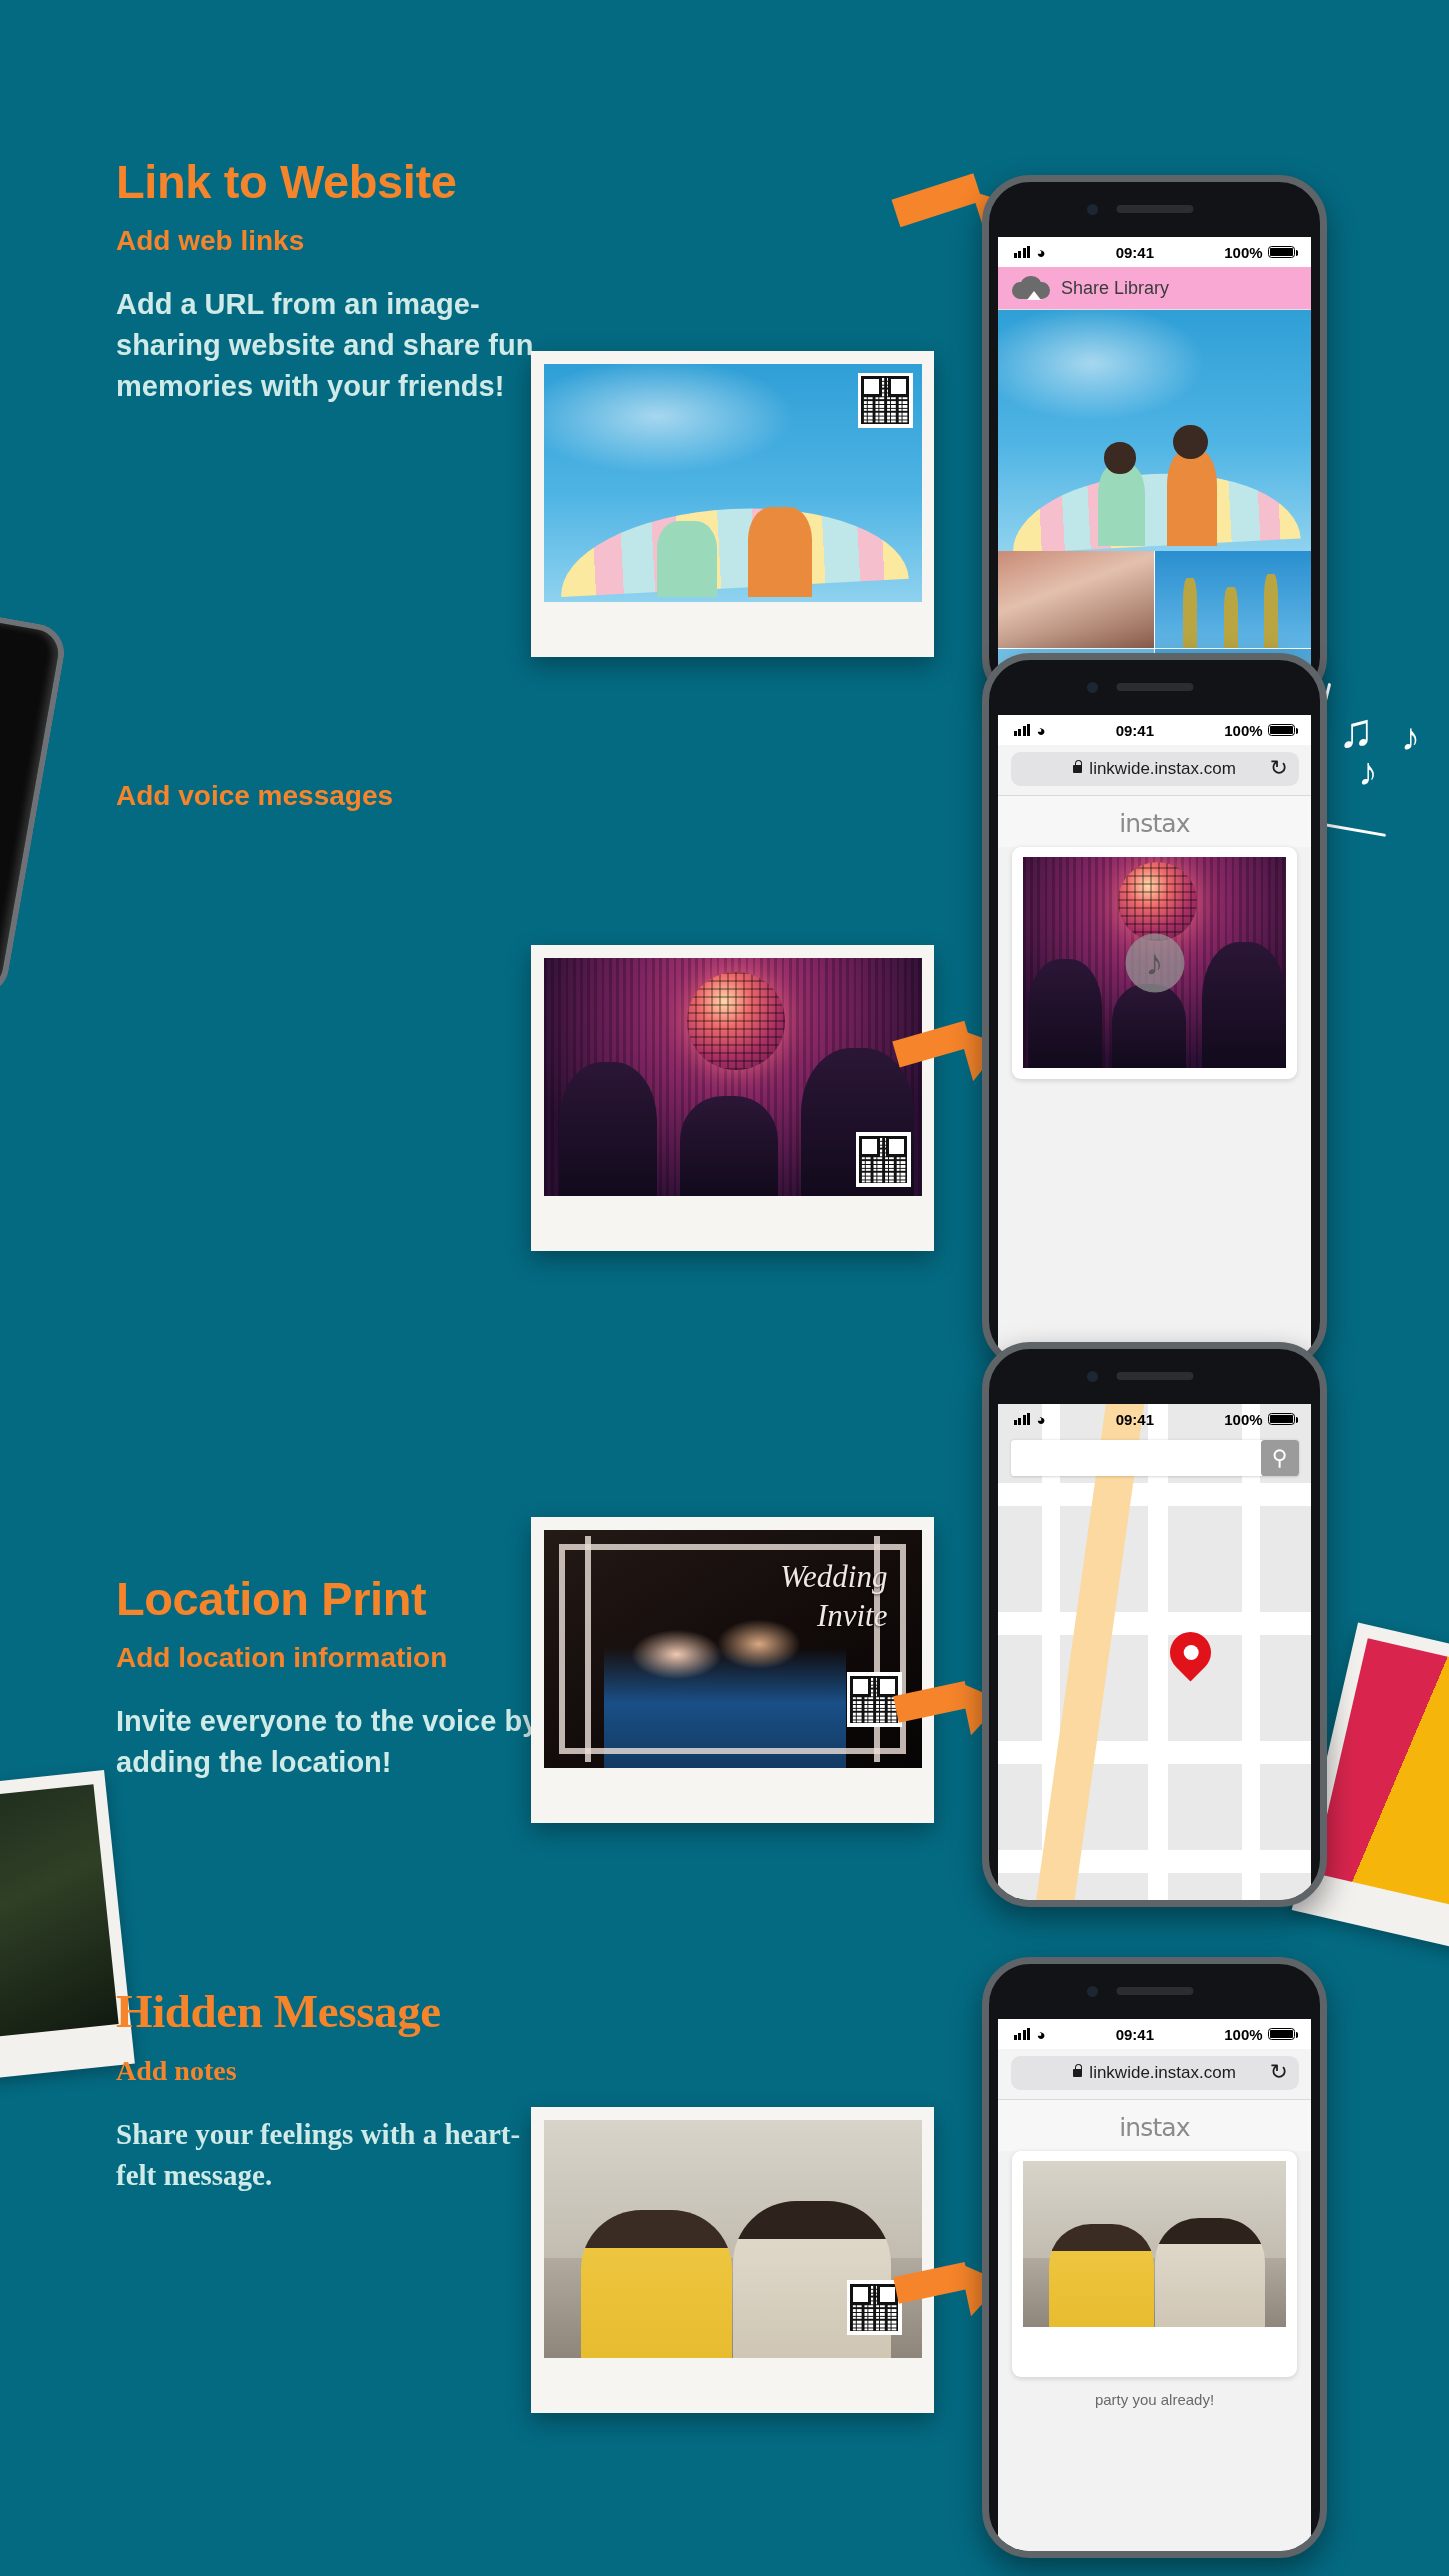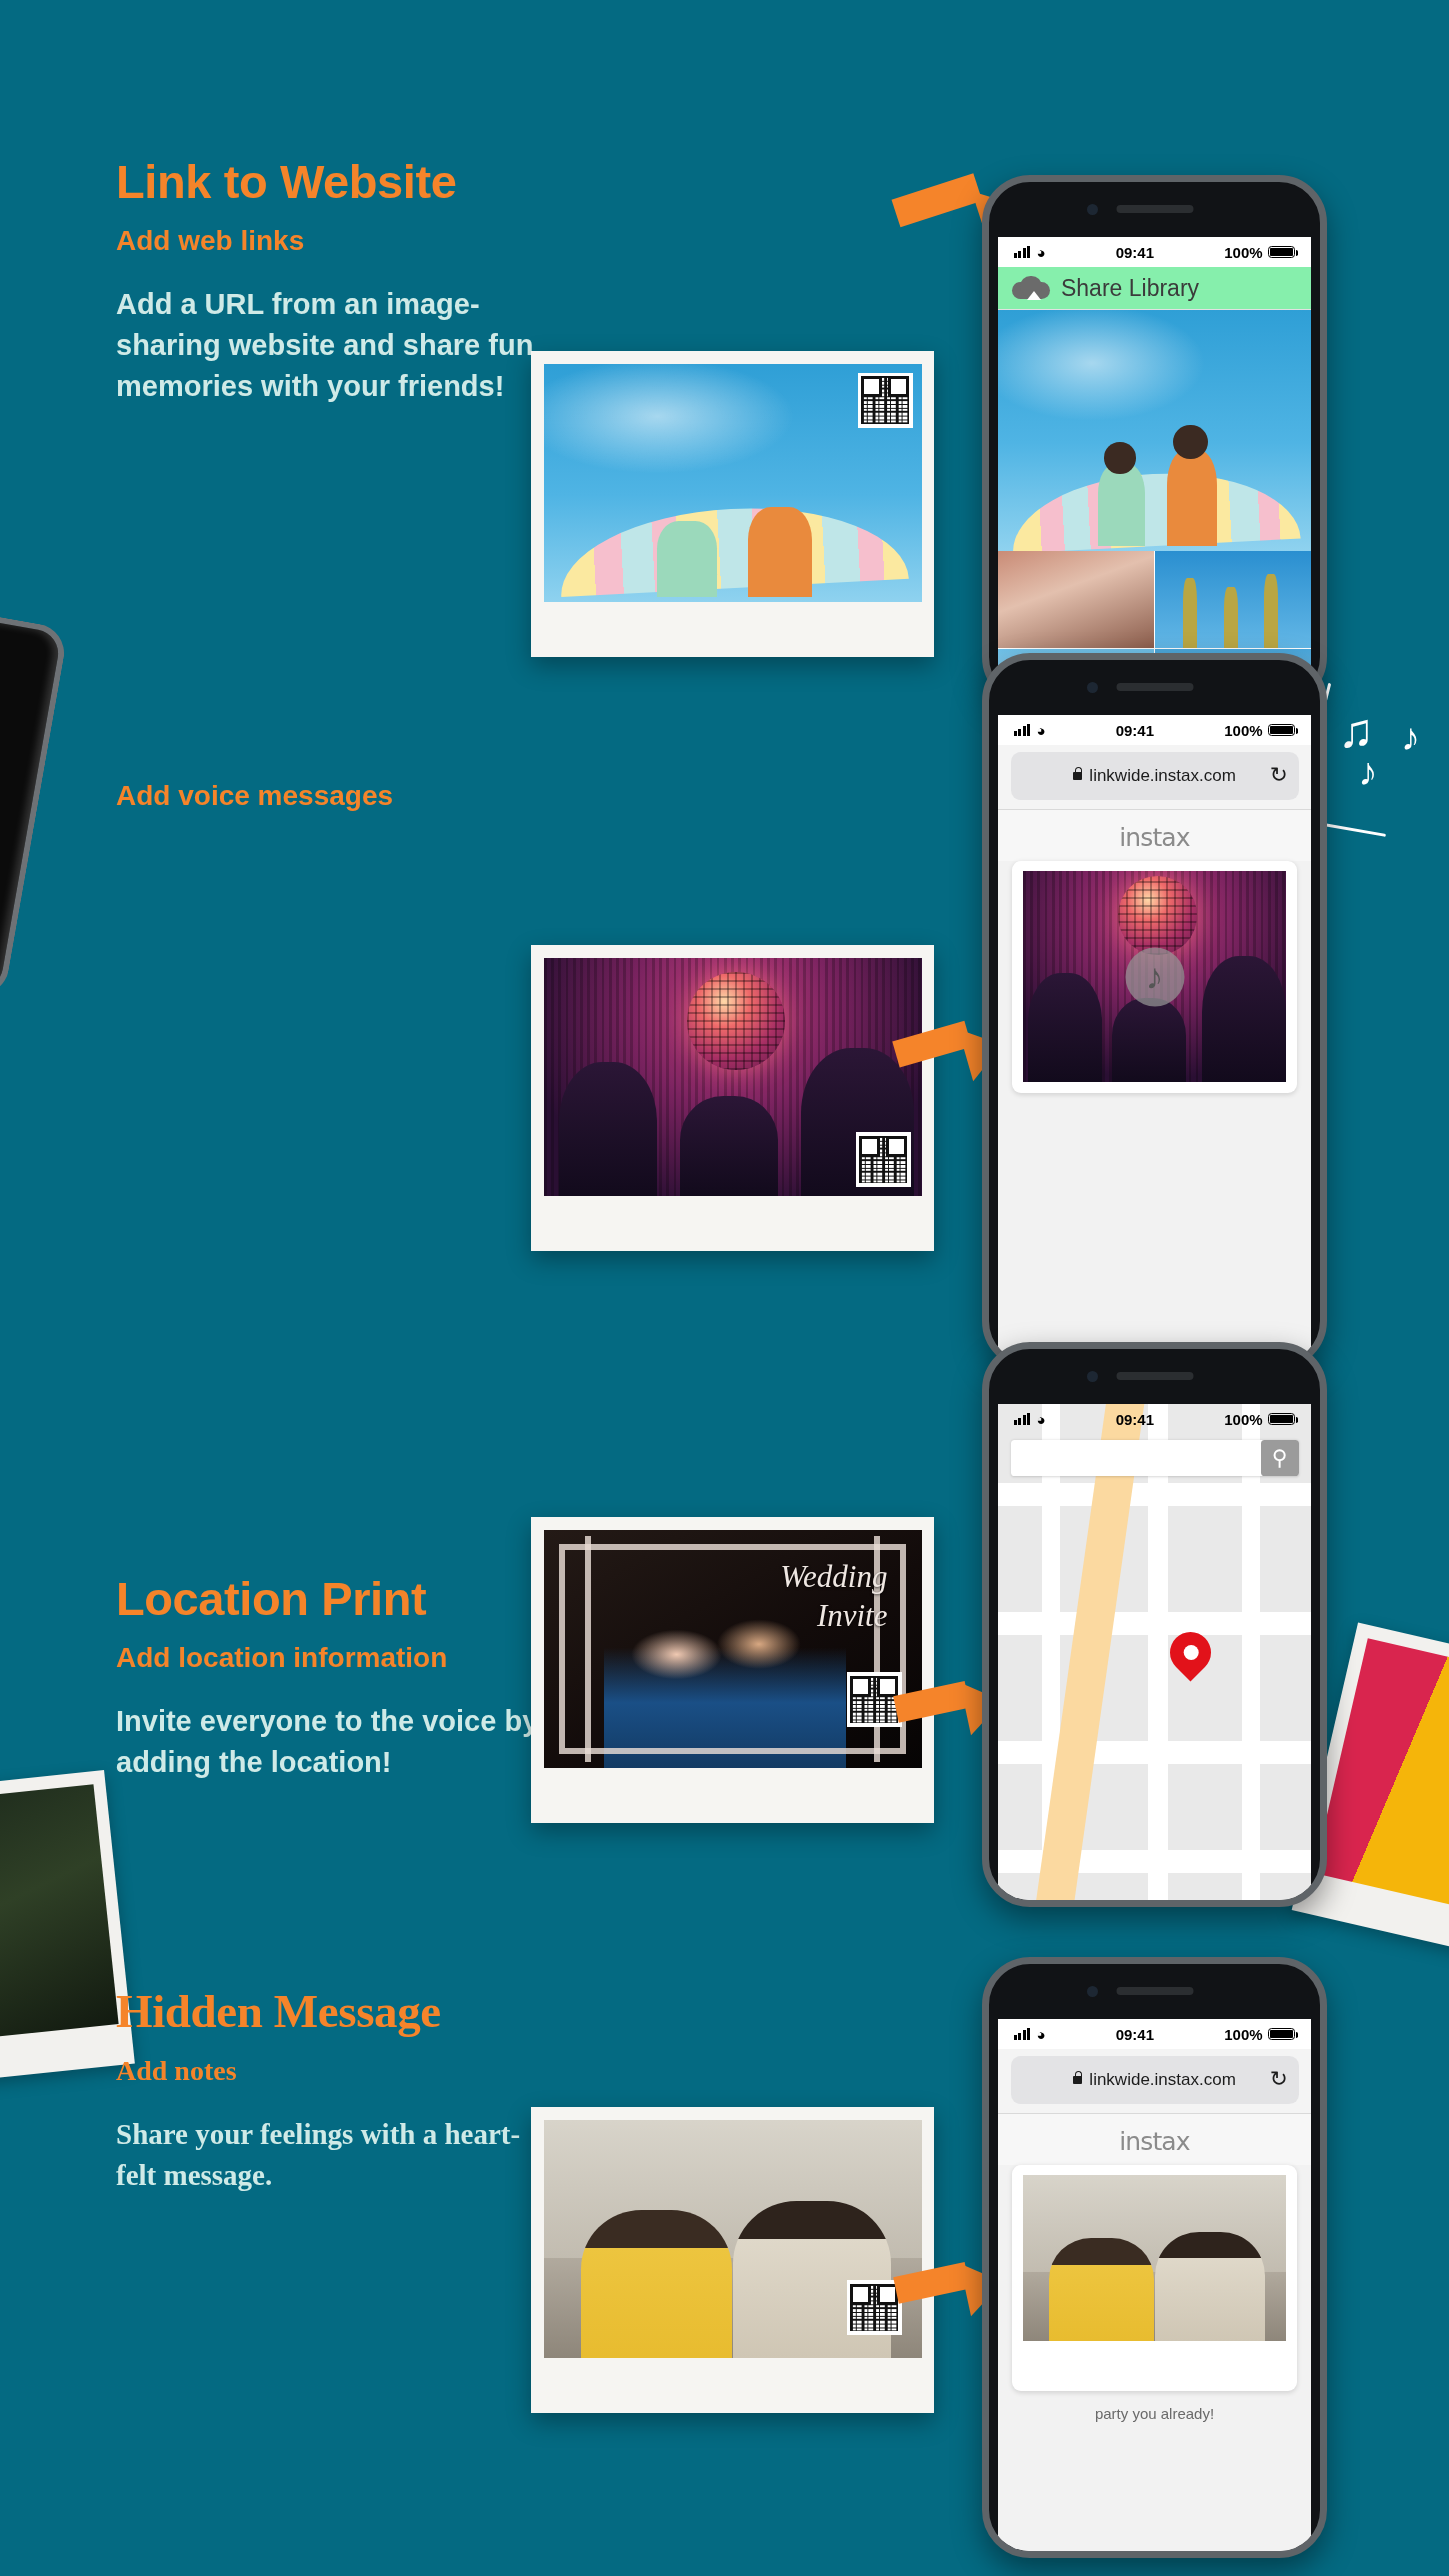--- a/index.html
+++ b/index.html
@@ -147,22 +147,22 @@
   }
   .batt span { display: block; height: 100%; width: 100%; background: #000; border-radius: 0.9px; }
   .batt::after {
     content: ""; position: absolute; right: -4.5px; top: 3.6px;
     width: 2.7px; height: 5.4px; background: #000; border-radius: 0 1.8px 1.8px 0;
   }
 
   
   .app-header {
     height: 43px; display: flex; align-items: center; gap: 10.7px;
-    padding: 0 14.3px; background: #86efac; border-bottom: 0.9px solid #e2e2e2;
-    font-size: 23px; color: #3b3b3b;
+    padding: 0 14.3px; background: #f9a8d4; border-bottom: 0.9px solid #e2e2e2;
+    font-size: 18px; color: #3b3b3b;
   }
   .cloud-icon { position: relative; width: 38px; height: 25px; }
   .cloud-icon .c1 {
     position: absolute; left: 0; bottom: 1.8px; width: 38px; height: 17px;
     background: #6b6b6b; border-radius: 9.8px;
   }
   .cloud-icon .c2 {
     position: absolute; left: 8px; top: 0; width: 21.5px; height: 21.5px;
     background: #6b6b6b; border-radius: 50%;
   }
@@ -171,21 +171,21 @@
     border-left: 7.2px solid transparent; border-right: 7.2px solid transparent;
     border-bottom: 9.8px solid #fff; z-index: 2;
   }
 
   
   .url-bar {
     background: #f4f4f4; padding: 7.2px 12.5px 9px 12.5px;
     border-bottom: 0.9px solid #d9d9d9;
   }
   .url-pill {
-    background: #e3e3e5; border-radius: 9.8px; height: 48px;
+    background: #e3e3e5; border-radius: 9.8px; height: 34px;
     display: flex; align-items: center; justify-content: center;
     position: relative; font-size: 17px; color: #1c1c1c;
   }
   .lock {
     width: 9px; height: 8px; background: #1c1c1c; border-radius: 0.9px;
     position: relative; margin-right: 7.2px;
   }
   .lock::before {
     content:""; position: absolute; left: 1.8px; top: -5.4px;
     width: 5.4px; height: 6.3px; border: 1.8px solid #1c1c1c;

